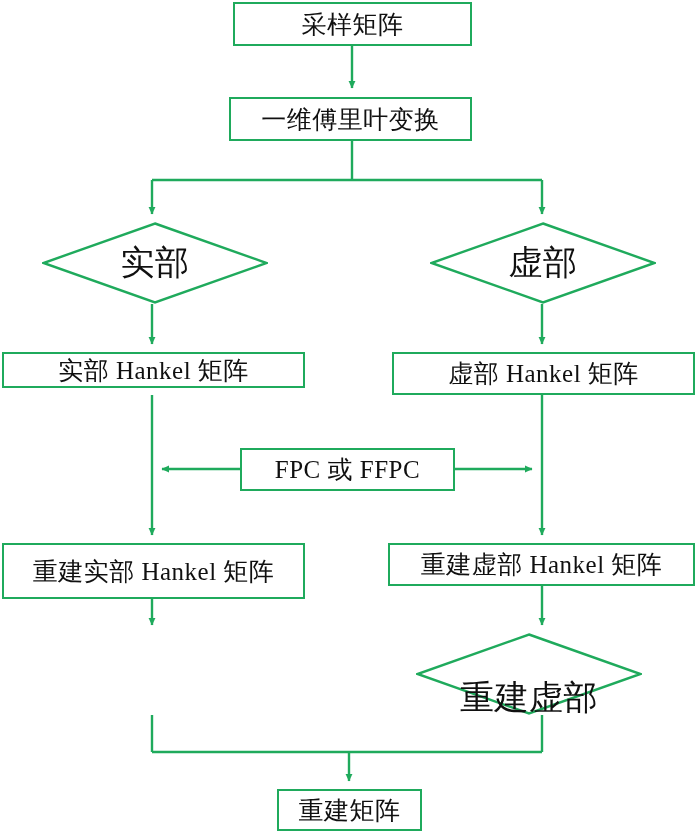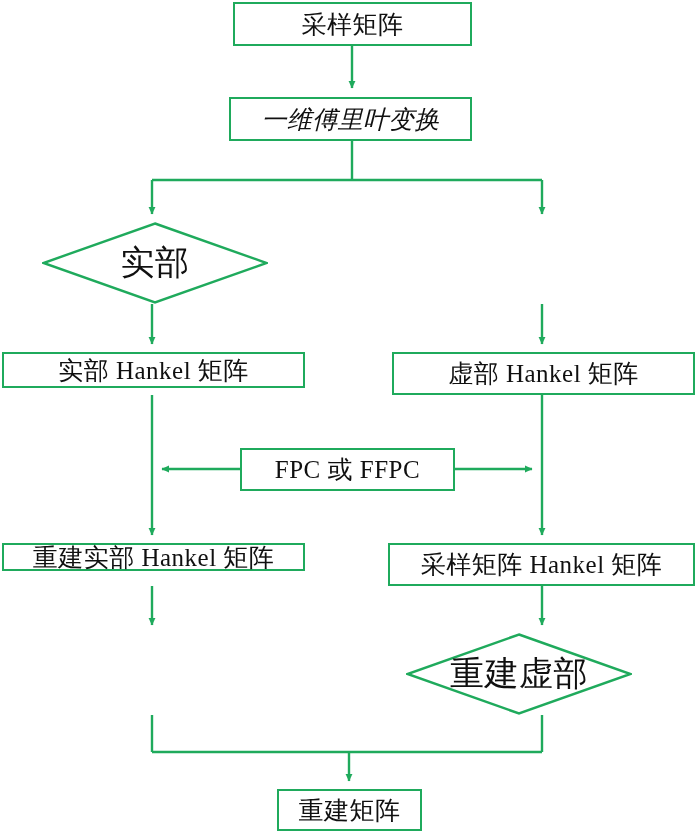--- a/index.html
+++ b/index.html
@@ -96,54 +96,60 @@
       <path d="M542,715 L542,752"></path>
       <path d="M152,752 L542,752"></path>
       <path d="M349,752 L349,781" marker-end="url(#ah)"></path>
     </g>
   </svg>
 
   <div class="node box" style="left:233px; top:2px; width:239px; height:44px;">
     <span class="nlabel">采样矩阵</span>
   </div>
 
-  <div class="node box" style="left:229px; top:97px; width:243px; height:44px;font-style:italic;">
+  <div class="node box" style="left:229px; top:97px; width:243px; height:44px;">
     <span class="nlabel">一维傅里叶变换</span>
   </div>
 
   <div class="node diamond" style="left:42px; top:222px; width:226px; height:82px;">
     <svg class="dshape" viewBox="0 0 226 82" preserveAspectRatio="none">
       <polygon points="113,1.5 224.5,41 113,80.5 1.5,41" fill="#ffffff" stroke="#1faa5c" stroke-width="2.4" vector-effect="non-scaling-stroke"></polygon>
     </svg>
     <span class="dlabel nlabel">实部</span>
   </div>
 
+  <div class="node diamond" style="left:430px; top:222px; width:226px; height:82px;">
+    <svg class="dshape" viewBox="0 0 226 82" preserveAspectRatio="none">
+      <polygon points="113,1.5 224.5,41 113,80.5 1.5,41" fill="#ffffff" stroke="#1faa5c" stroke-width="2.4" vector-effect="non-scaling-stroke"></polygon>
+    </svg>
+    <span class="dlabel nlabel">虚部</span>
+  </div>
 
   <div class="node box" style="left:2px; top:352px; width:303px; height:36px;">
     <span class="nlabel">实部 Hankel 矩阵</span>
   </div>
 
   <div class="node box" style="left:392px; top:352px; width:303px; height:43px;">
     <span class="nlabel">虚部 Hankel 矩阵</span>
   </div>
 
   <div class="node box" style="left:240px; top:448px; width:215px; height:43px;">
     <span class="nlabel">FPC 或 FFPC</span>
   </div>
 
-  <div class="node box" style="left:2px; top:543px; width:303px; height:28px;">
+  <div class="node box" style="left:2px; top:543px; width:303px; height:56px;">
     <span class="nlabel">重建实部 Hankel 矩阵</span>
   </div>
 
   <div class="node box" style="left:388px; top:543px; width:307px; height:43px;">
-    <span class="nlabel">采样矩阵 Hankel 矩阵</span>
+    <span class="nlabel">重建虚部 Hankel 矩阵</span>
   </div>
 
 
-  <div class="node diamond" style="left:406px; top:633px; width:226px; height:82px;">
+  <div class="node diamond" style="left:416px; top:633px; width:226px; height:82px;align-items:flex-end;">
     <svg class="dshape" viewBox="0 0 226 82" preserveAspectRatio="none">
       <polygon points="113,1.5 224.5,41 113,80.5 1.5,41" fill="#ffffff" stroke="#1faa5c" stroke-width="2.4" vector-effect="non-scaling-stroke"></polygon>
     </svg>
     <span class="dlabel nlabel">重建虚部</span>
   </div>
 
   <div class="node box" style="left:277px; top:789px; width:145px; height:42px;">
     <span class="nlabel">重建矩阵</span>
   </div>
 

